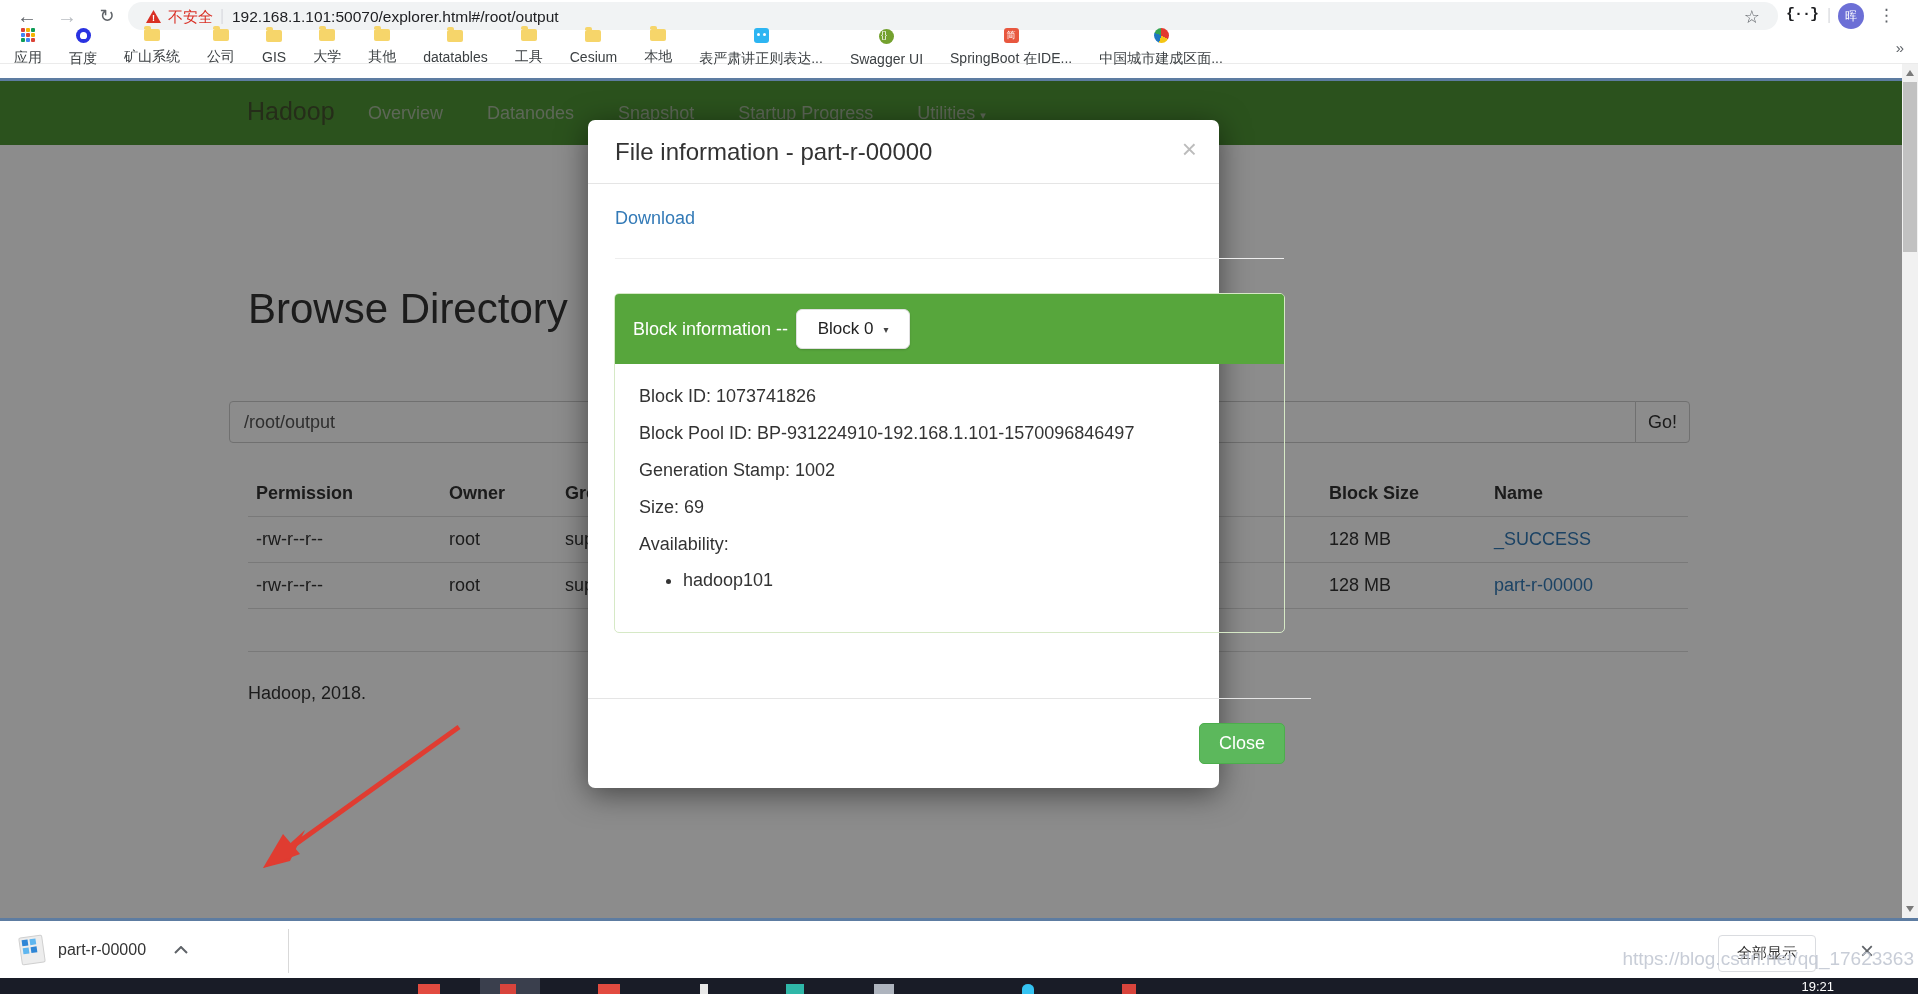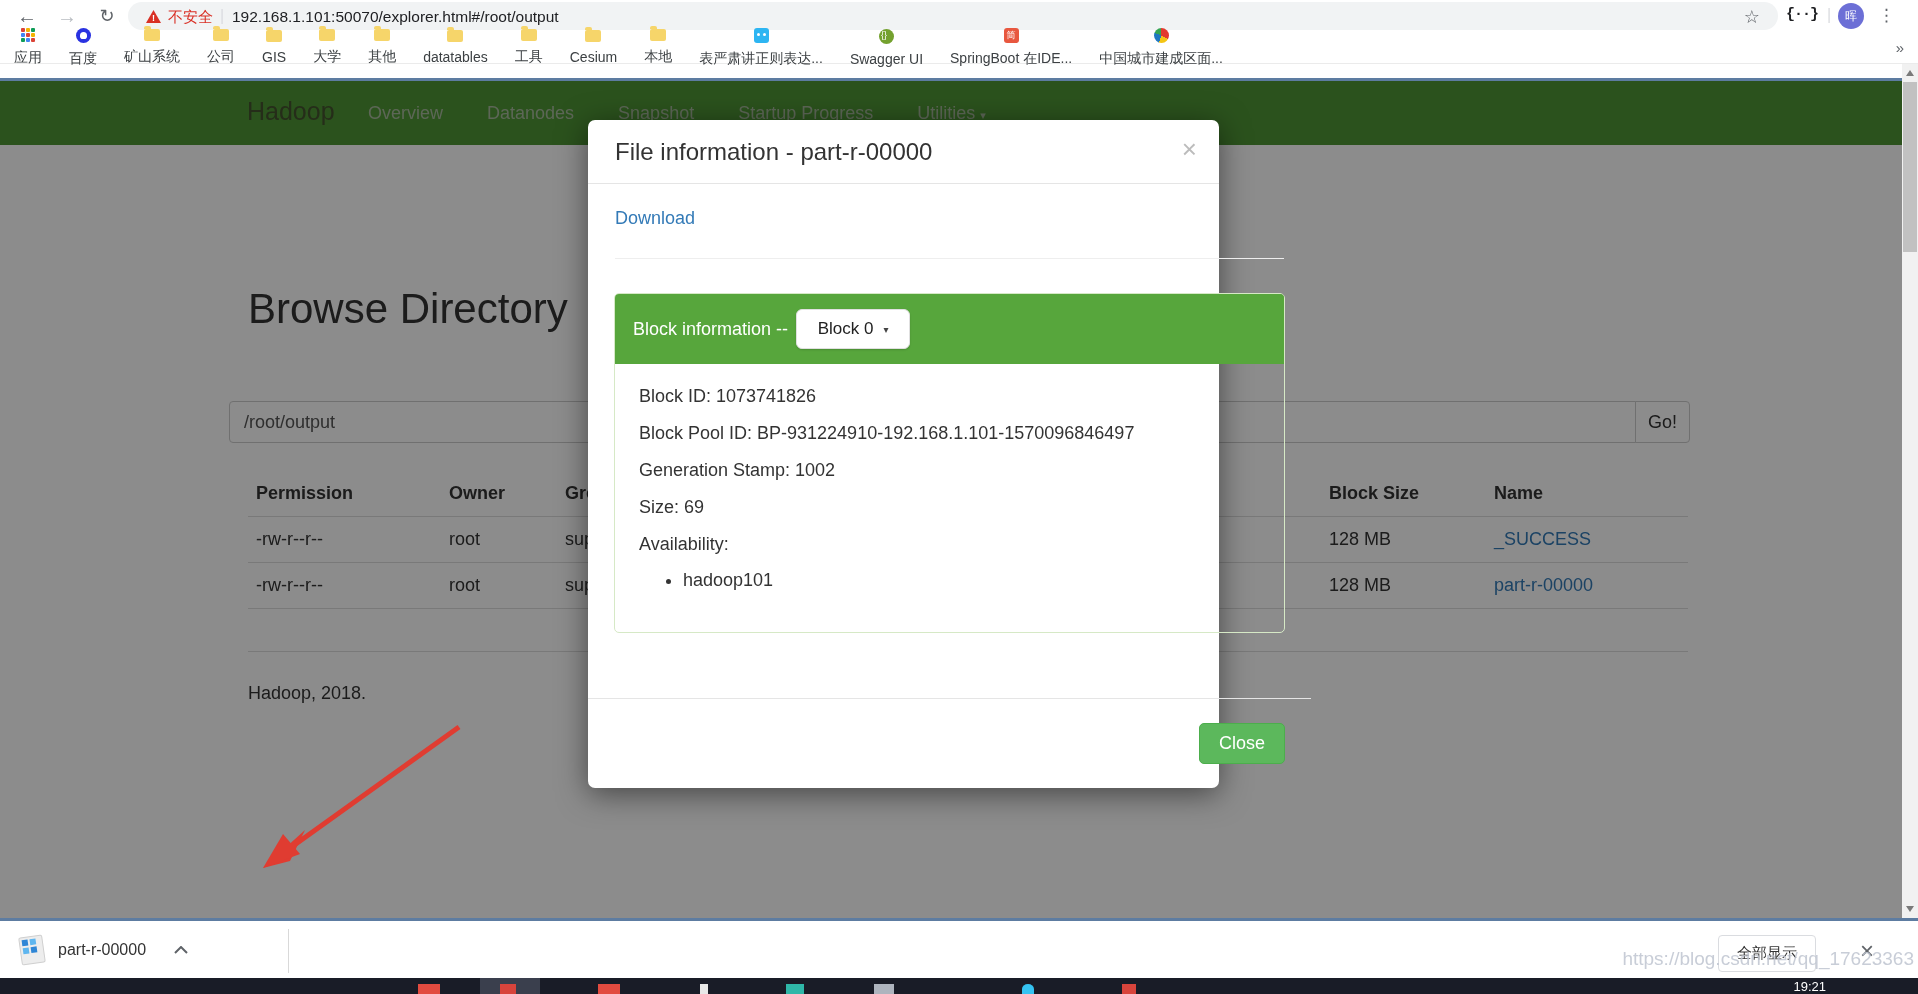--- a/index.html
+++ b/index.html
@@ -141,21 +141,21 @@
     font-family:"Liberation Sans", sans-serif; }
   .shelf-x { position:absolute; right:44px; top:16px; font-size:24px; color:#5f6368; cursor:pointer; }
 
   
   .watermark { position:absolute; right:4px; top:948px; z-index:400; font-size:19px;
     color:rgba(190,196,208,0.85); pointer-events:none; white-space:nowrap; }
 
   
   .taskbar { position:absolute; left:0; top:978px; width:1918px; height:16px; background:#191c27; z-index:350; }
   .tk { position:absolute; bottom:0; height:10px; }
-  .tk-time { position:absolute; right:92px; top:1px; color:#fff; font-size:13px; }
+  .tk-time { position:absolute; right:84px; top:1px; color:#fff; font-size:13px; }
 </style>
 </head>
 <body>
 
 <div class="toolbar">
   <div class="nav-ico nav-back">←</div>
   <div class="nav-ico nav-fwd">→</div>
   <div class="nav-ico nav-reload">↻</div>
   <div class="omnibox">
     <div class="warn-tri">

